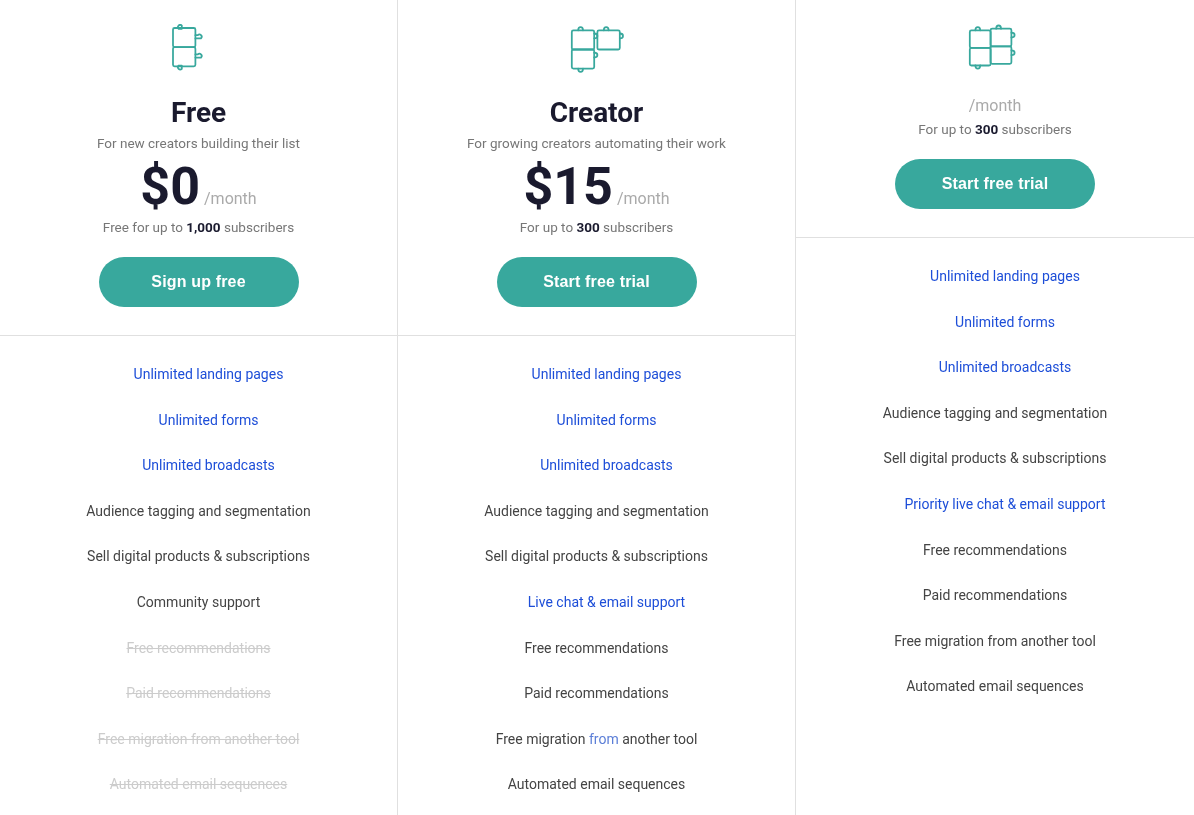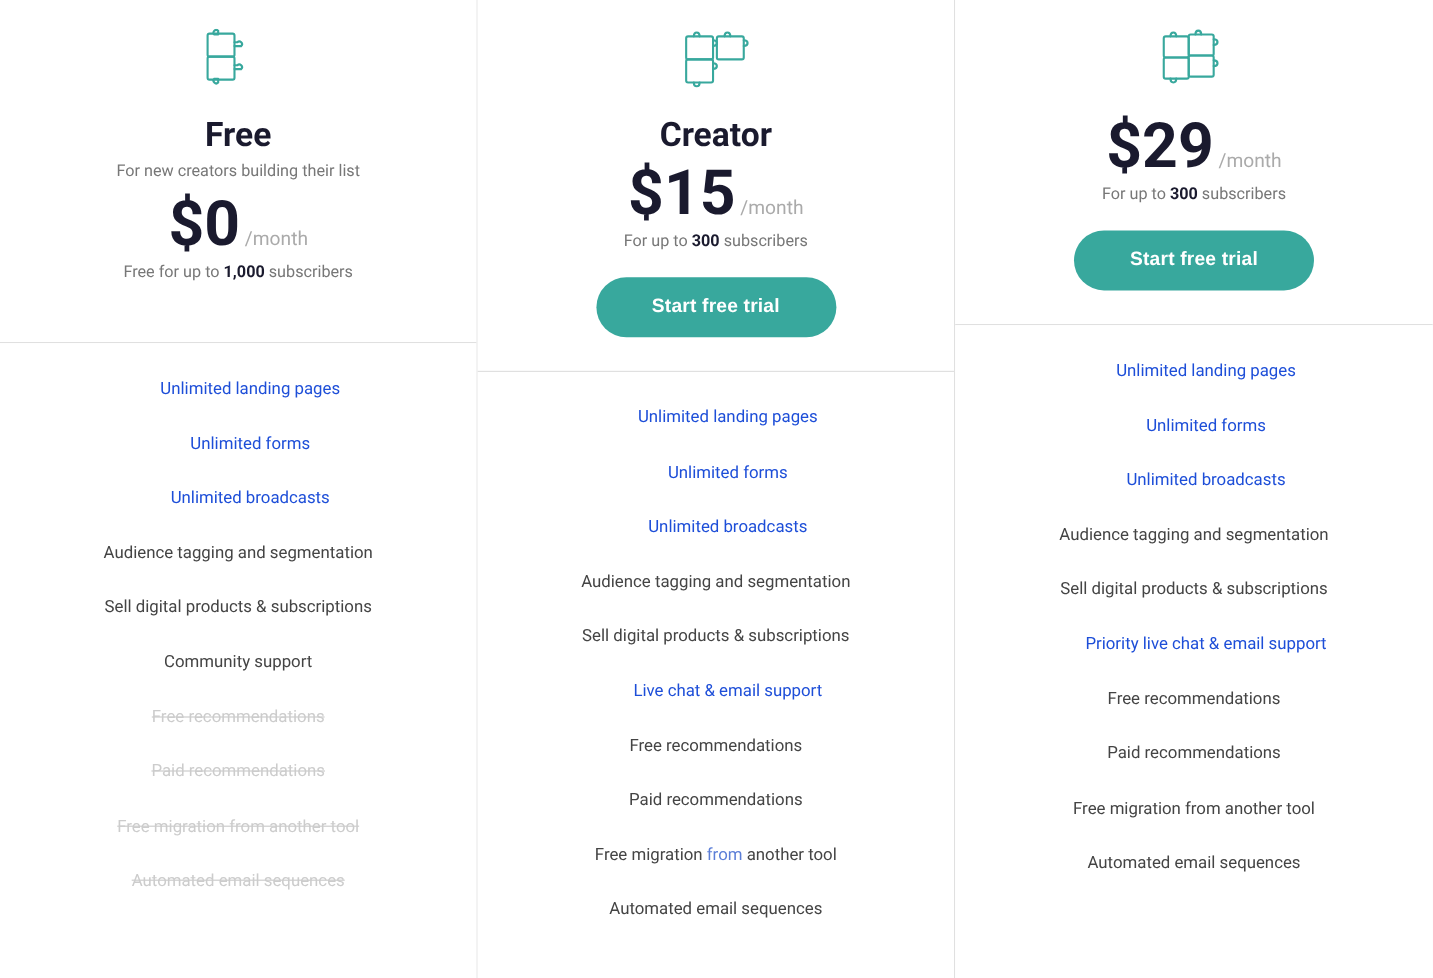--- a/index.html
+++ b/index.html
@@ -160,20 +160,21 @@
       </div>
       <div class="plan-name">Free</div>
       <div class="plan-subtitle">For new creators building their list</div>
       <div class="plan-price-row">
         <span class="plan-price">$0</span>
         <span class="plan-period">/month</span>
       </div>
       <div class="plan-subscribers">
         Free for up to <strong>1,000</strong> subscribers
       </div>
+      <button class="plan-btn">Sign up free</button>
     </div>
     <div class="plan-features">
 
     <div class="feature-item">
       <span class="feature-link">Unlimited landing pages</span>
     </div>
 
     <div class="feature-item">
       <span class="feature-link">Unlimited forms</span>
     </div>
@@ -221,20 +222,21 @@
     <path d="M34 16 C34 16 38 16 38 13 C38 10 34 10 34 10" stroke="#38a89d" stroke-width="2.2" stroke-linecap="round" fill="none"></path>
     <rect x="6" y="30" width="28" height="24" rx="2" stroke="#38a89d" stroke-width="2.2" fill="none"></rect>
     <path d="M20 54 C20 54 20 58 17 58 C14 58 14 54 14 54" stroke="#38a89d" stroke-width="2.2" stroke-linecap="round" fill="none"></path>
     <path d="M34 40 C34 40 38 40 38 37 C38 34 34 34 34 34" stroke="#38a89d" stroke-width="2.2" stroke-linecap="round" fill="none"></path>
     <rect x="38" y="6" width="28" height="24" rx="2" stroke="#38a89d" stroke-width="2.2" fill="none"></rect>
     <path d="M52 6 C52 6 52 2 49 2 C46 2 46 6 46 6" stroke="#38a89d" stroke-width="2.2" stroke-linecap="round" fill="none"></path>
     <path d="M66 16 C66 16 70 16 70 13 C70 10 66 10 66 10" stroke="#38a89d" stroke-width="2.2" stroke-linecap="round" fill="none"></path>
   </svg>
       </div>
       <div class="plan-name">Creator</div>
+      <div class="plan-subtitle">For growing creators automating their work</div>
       <div class="plan-price-row">
         <span class="plan-price">$15</span>
         <span class="plan-period">/month</span>
       </div>
       <div class="plan-subscribers">
         For up to <strong>300</strong> subscribers
       </div>
       <button class="plan-btn">Start free trial</button>
     </div>
     <div class="plan-features">
@@ -290,21 +292,20 @@
     <rect x="6" y="28" width="26" height="22" rx="2" stroke="#38a89d" stroke-width="2.2" fill="none"></rect>
     <path d="M19 50 C19 50 19 54 16 54 C13 54 13 50 13 50" stroke="#38a89d" stroke-width="2.2" stroke-linecap="round" fill="none"></path>
     <rect x="32" y="4" width="26" height="22" rx="2" stroke="#38a89d" stroke-width="2.2" fill="none"></rect>
     <path d="M45 4 C45 4 45 0 42 0 C39 0 39 4 39 4" stroke="#38a89d" stroke-width="2.2" stroke-linecap="round" fill="none"></path>
     <rect x="32" y="26" width="26" height="22" rx="2" stroke="#38a89d" stroke-width="2.2" fill="none"></rect>
     <path d="M58 15 C58 15 62 15 62 12 C62 9 58 9 58 9" stroke="#38a89d" stroke-width="2.2" stroke-linecap="round" fill="none"></path>
     <path d="M58 37 C58 37 62 37 62 34 C62 31 58 31 58 31" stroke="#38a89d" stroke-width="2.2" stroke-linecap="round" fill="none"></path>
   </svg>
       </div>
       <div class="plan-price-row">
-        <span class="plan-price">$29</span>
         <span class="plan-period">/month</span>
       </div>
       <div class="plan-subscribers">
         For up to <strong>300</strong> subscribers
       </div>
       <button class="plan-btn">Start free trial</button>
     </div>
     <div class="plan-features">
 
     <div class="feature-item">

